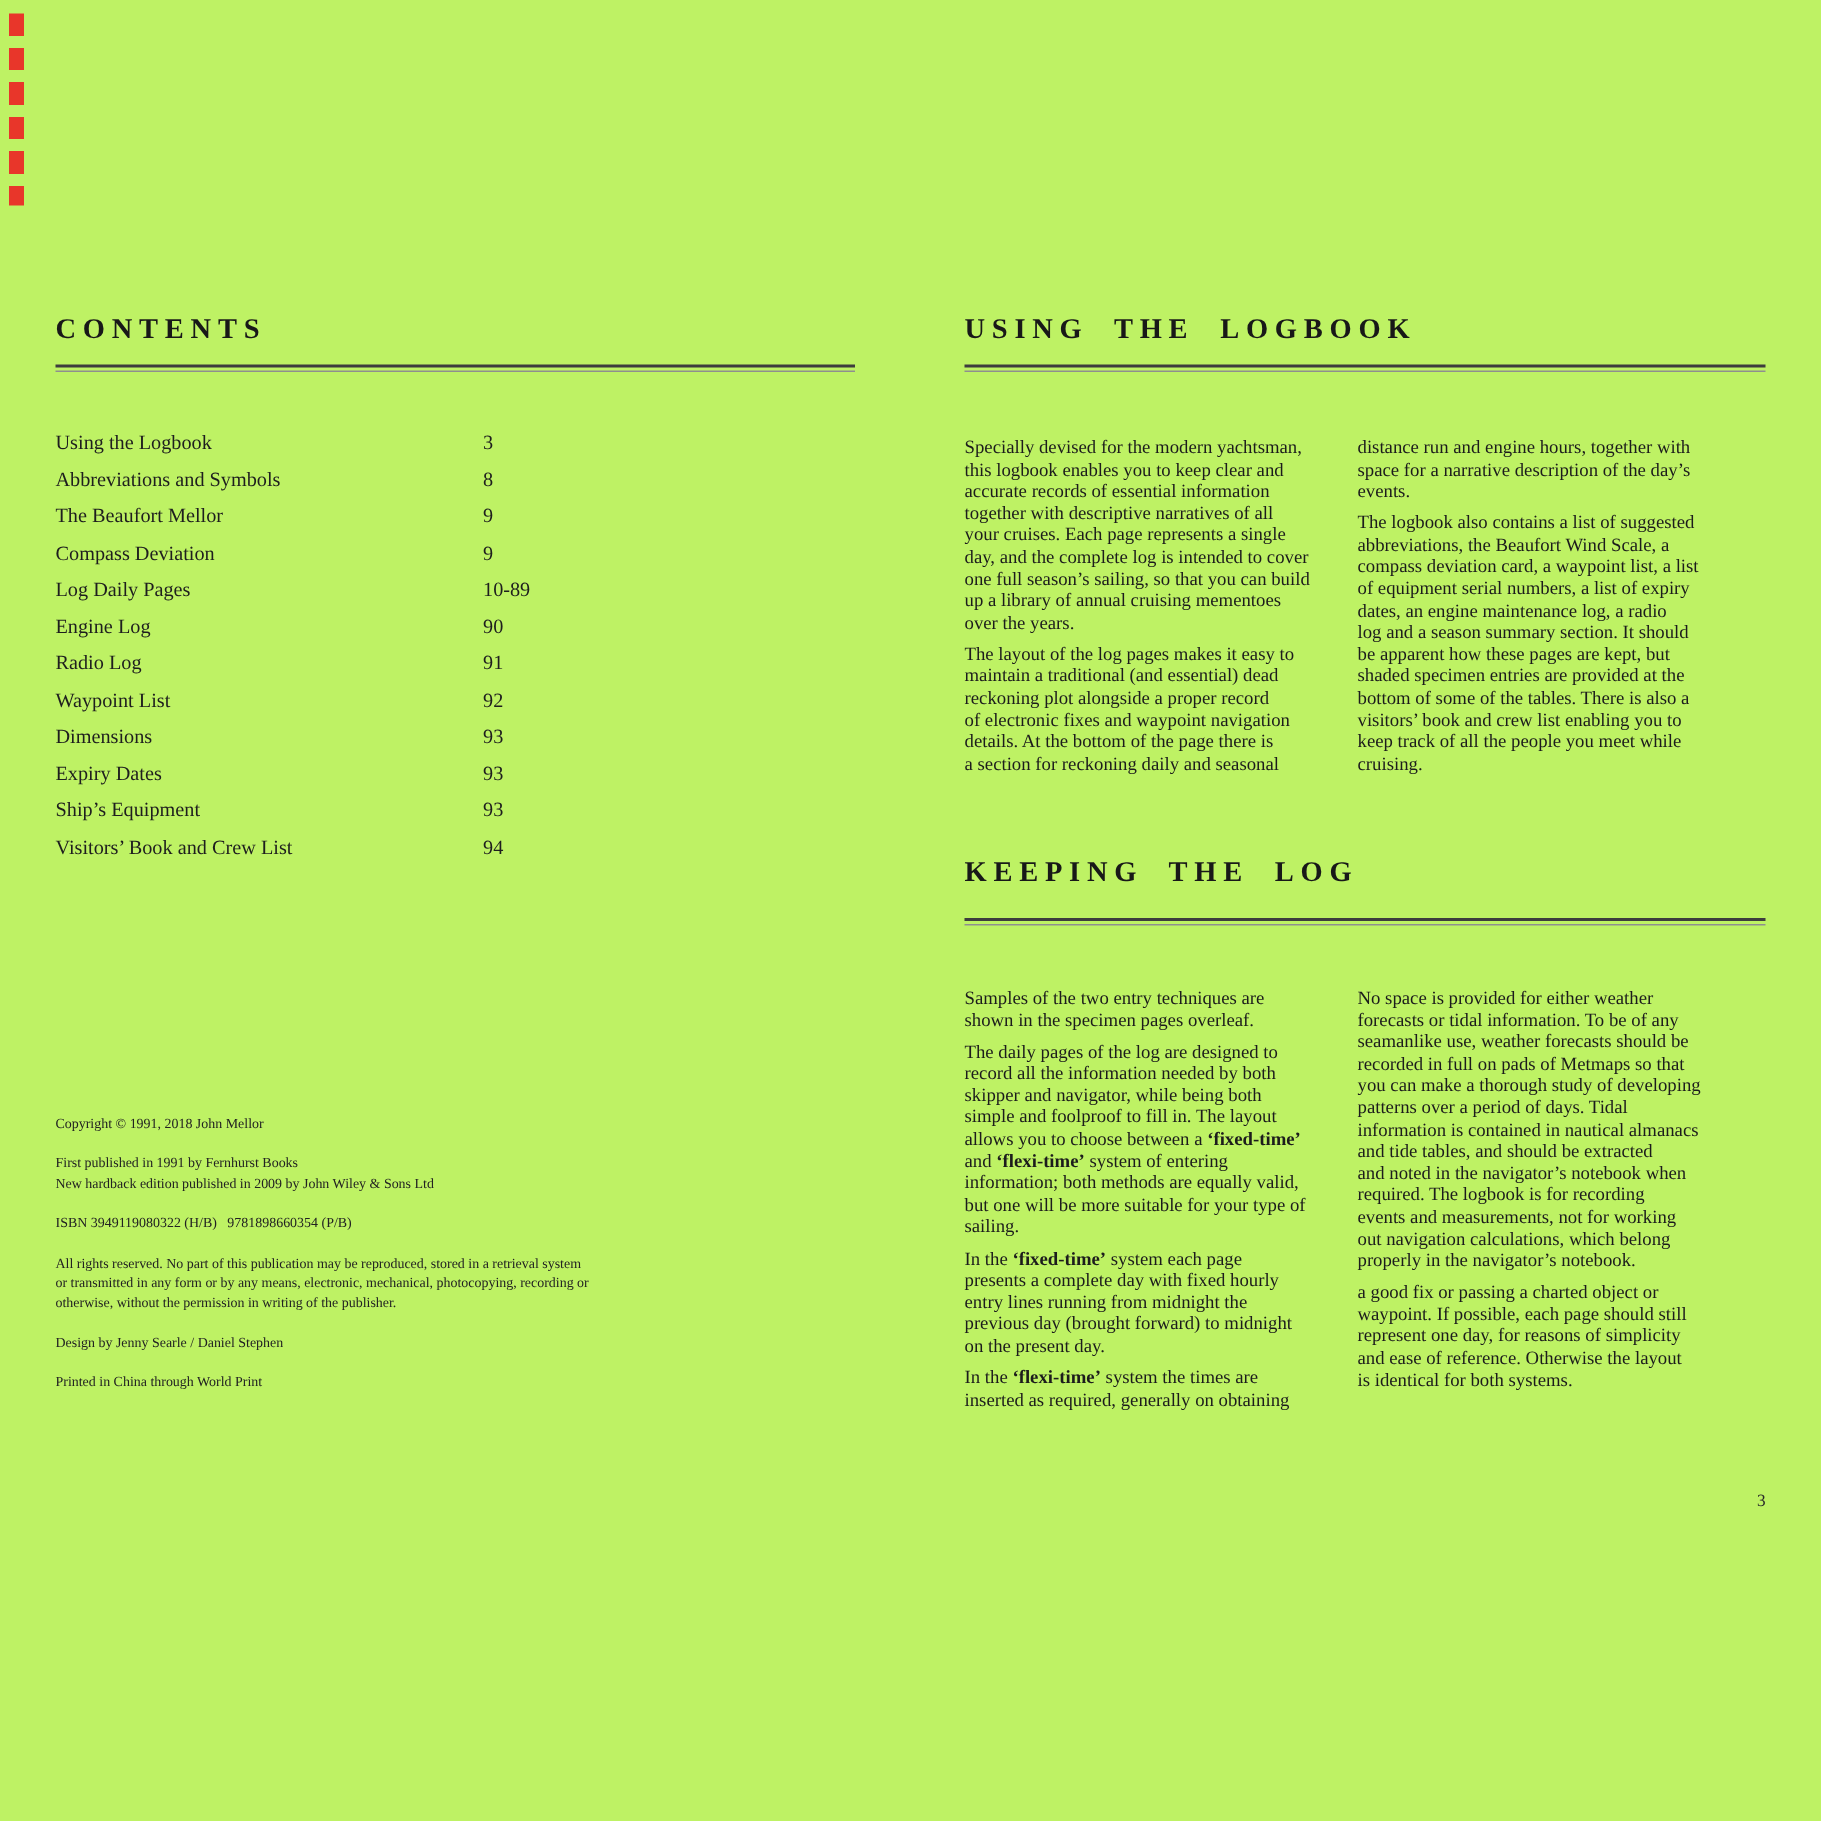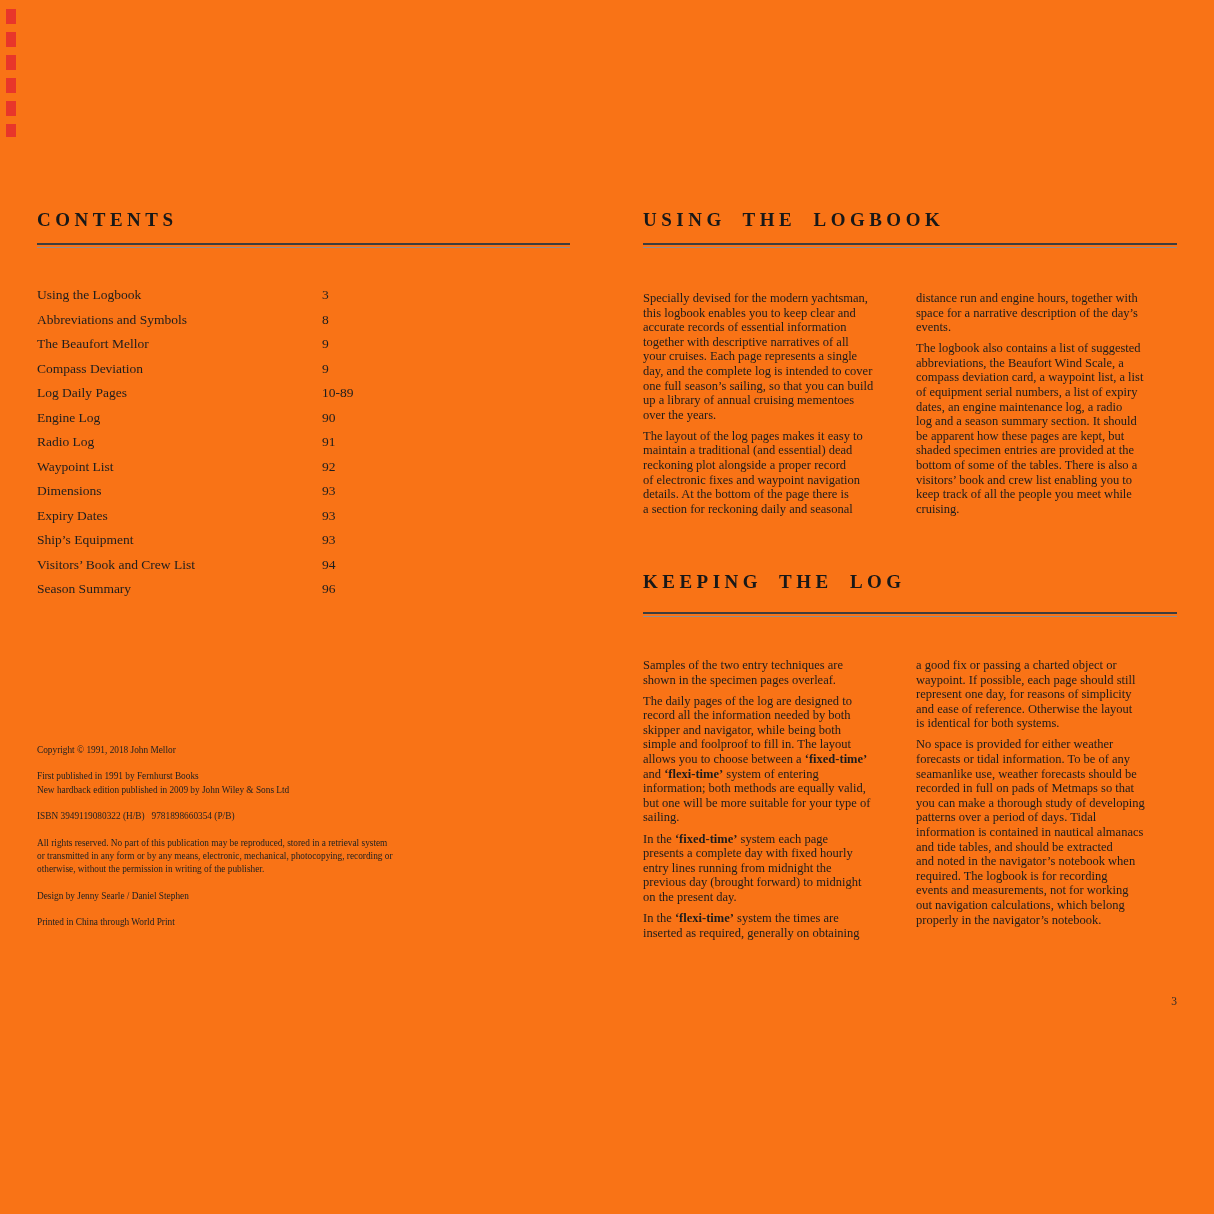--- a/index.html
+++ b/index.html
@@ -1,20 +1,20 @@
 <!DOCTYPE html>
 <html><head>
 <meta charset="utf-8">
 <style>
   html, body { margin: 0; padding: 0; background: #ffffff; }
   .sheet {
     position: relative;
     width: 1214px;
     height: 1214px;
-    background: #f97316;
+    background: #bef264;
     font-family: "Liberation Serif", "DejaVu Serif", serif;
     color: #1e1e1e;
     overflow: hidden;
   }
 
   
   .edge-marks {
     position: absolute;
     left: 6px;
     top: 9px;
@@ -68,21 +68,21 @@
     left: 37px;
     top: 744px;
     font-size: 9.3px;
     line-height: 13.4px;
     white-space: pre;
     color: #222222;
   }
   .colophon p { margin: 0 0 13px 0; }
 
   
-  .cols { position: absolute; display: flex; gap: 20px; }
+  .cols { position: absolute; display: flex; gap: 9px; }
   .cols .col-a { width: 253px; }
   .cols .col-b { width: 261px; }
   .body-p {
     margin: 0 0 6.5px 0;
     font-size: 12.5px;
     line-height: 14.6px;
     white-space: pre;
     color: #1c1c1c;
   }
   .body-p strong { font-weight: bold; }
@@ -111,21 +111,20 @@
       <div class="toc-row"><span class="toc-label">The Beaufort Mellor</span><span class="toc-page">9</span></div>
       <div class="toc-row"><span class="toc-label">Compass Deviation</span><span class="toc-page">9</span></div>
       <div class="toc-row"><span class="toc-label">Log Daily Pages</span><span class="toc-page">10-89</span></div>
       <div class="toc-row"><span class="toc-label">Engine Log</span><span class="toc-page">90</span></div>
       <div class="toc-row"><span class="toc-label">Radio Log</span><span class="toc-page">91</span></div>
       <div class="toc-row"><span class="toc-label">Waypoint List</span><span class="toc-page">92</span></div>
       <div class="toc-row"><span class="toc-label">Dimensions</span><span class="toc-page">93</span></div>
       <div class="toc-row"><span class="toc-label">Expiry Dates</span><span class="toc-page">93</span></div>
       <div class="toc-row"><span class="toc-label">Ship’s Equipment</span><span class="toc-page">93</span></div>
       <div class="toc-row"><span class="toc-label">Visitors’ Book and Crew List</span><span class="toc-page">94</span></div>
-      <div class="toc-row"><span class="toc-label">Season Summary</span><span class="toc-page">96</span></div>
     </div>
 
   <div class="colophon"><p>Copyright © 1991, 2018 John Mellor</p><p>First published in 1991 by Fernhurst Books
 New hardback edition published in 2009 by John Wiley &amp; Sons Ltd</p><p>ISBN 3949119080322 (H/B)   9781898660354 (P/B)</p><p>All rights reserved. No part of this publication may be reproduced, stored in a retrieval system
 or transmitted in any form or by any means, electronic, mechanical, photocopying, recording or
 otherwise, without the permission in writing of the publisher.</p><p>Design by Jenny Searle / Daniel Stephen</p><p>Printed in China through World Print</p></div>
 
   <h1 class="h-title" style="left:643px; top:210px;">USING THE LOGBOOK</h1>
   <div class="rule" style="left:643px; top:243px; width:534px;"></div>
 
@@ -184,36 +183,36 @@
 sailing.</span></p>
         <p class="body-p"><span>In the </span><strong>‘fixed-time’</strong><span> system each page
 presents a complete day with fixed hourly
 entry lines running from midnight the
 previous day (brought forward) to midnight
 on the present day.</span></p>
         <p class="body-p"><span>In the </span><strong>‘flexi-time’</strong><span> system the times are
 inserted as required, generally on obtaining</span></p>
       </div>
     <div class="col-b">
-        <p class="body-p"><span>a good fix or passing a charted object or
-waypoint. If possible, each page should still
-represent one day, for reasons of simplicity
-and ease of reference. Otherwise the layout
-is identical for both systems.</span></p>
         <p class="body-p"><span>No space is provided for either weather
 forecasts or tidal information. To be of any
 seamanlike use, weather forecasts should be
 recorded in full on pads of Metmaps so that
 you can make a thorough study of developing
 patterns over a period of days. Tidal
 information is contained in nautical almanacs
 and tide tables, and should be extracted
 and noted in the navigator’s notebook when
 required. The logbook is for recording
 events and measurements, not for working
 out navigation calculations, which belong
 properly in the navigator’s notebook.</span></p>
+        <p class="body-p"><span>a good fix or passing a charted object or
+waypoint. If possible, each page should still
+represent one day, for reasons of simplicity
+and ease of reference. Otherwise the layout
+is identical for both systems.</span></p>
       </div>
   </div>
 
   <div class="folio">3</div>
 
 </div>
 
 </body></html>

